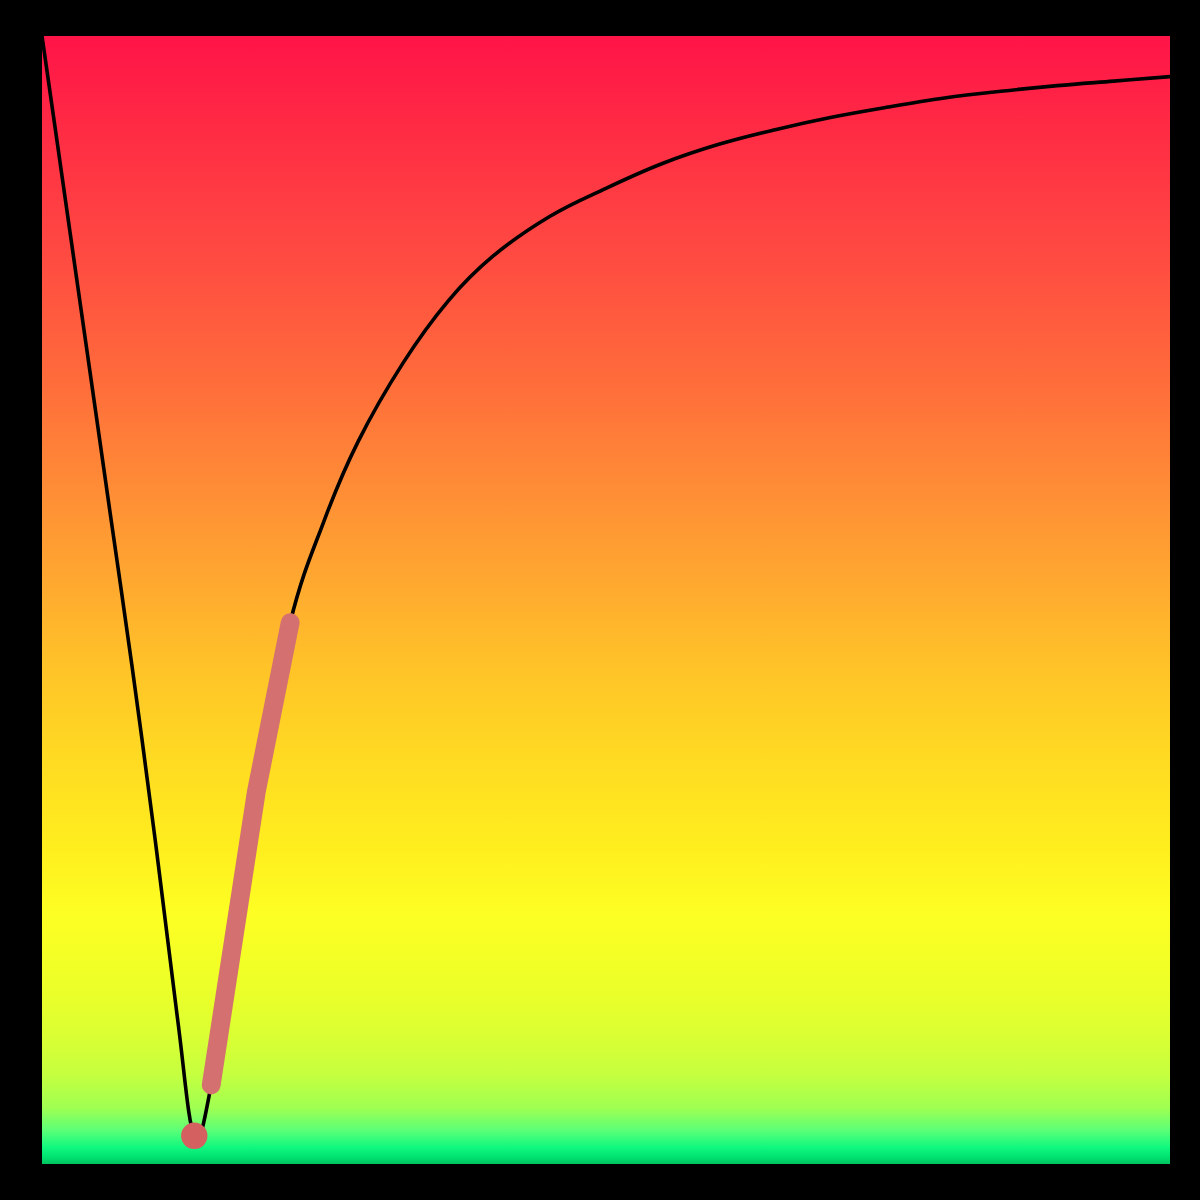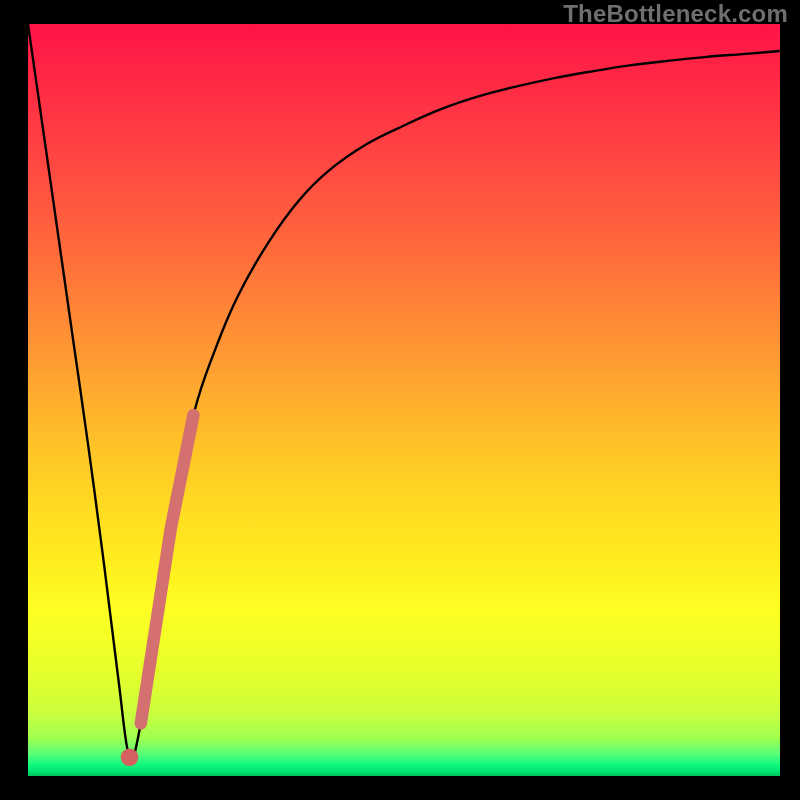--- a/index.html
+++ b/index.html
@@ -72,21 +72,20 @@
     font-weight: 600;
     color: #6f6f6f;
     letter-spacing: 0.2px;
     user-select: none;
   }
 </style>
 </head>
 <body>
 
 <div class="frame">
-  <div class="watermark">TheBottleneck.com</div>
 
   <div class="plot">
     <div class="gradient"></div>
 
     <svg class="curve" viewBox="0 0 752 752" preserveAspectRatio="none">
 
       <path id="curve-path" fill="none" stroke="#000" stroke-width="2.4" stroke-linejoin="round" stroke-linecap="round" d="M 0.00 0.00 C 2.71 18.95, 9.63 67.38, 15.04 105.28 C 20.45 143.18, 24.67 172.66, 30.08 210.56 C 35.49 248.46, 39.71 277.94, 45.12 315.84 C 50.53 353.74, 54.75 381.87, 60.16 421.12 C 65.57 460.37, 69.79 491.96, 75.20 533.92 C 80.61 575.88, 85.50 618.37, 90.24 654.24 C 94.98 690.11, 97.46 725.08, 101.52 733.20 C 105.58 741.32, 108.06 723.05, 112.80 699.36 C 117.54 675.67, 122.43 636.79, 127.84 601.60 C 133.25 566.41, 136.11 541.74, 142.88 503.84 C 149.65 465.94, 157.32 423.53, 165.44 391.04 C 173.56 358.55, 179.88 345.02, 188.00 323.36 C 196.12 301.70, 201.08 289.67, 210.56 270.72 C 220.04 251.77, 229.81 235.00, 240.64 218.08 C 251.47 201.16, 259.89 189.58, 270.72 176.72 C 281.55 163.86, 288.62 156.79, 300.80 146.64 C 312.98 136.49, 324.86 128.44, 338.40 120.32 C 351.94 112.20, 362.46 107.88, 376.00 101.52 C 389.54 95.16, 400.06 90.26, 413.60 84.98 C 427.14 79.70, 437.66 76.25, 451.20 72.19 C 464.74 68.13, 475.26 65.66, 488.80 62.42 C 502.34 59.17, 512.86 56.85, 526.40 54.14 C 539.94 51.44, 550.46 49.68, 564.00 47.38 C 577.54 45.07, 588.06 43.26, 601.60 41.36 C 615.14 39.46, 625.66 38.34, 639.20 36.85 C 652.74 35.36, 663.26 34.31, 676.80 33.09 C 690.34 31.87, 700.86 31.16, 714.40 30.08 C 727.94 29.00, 745.23 27.61, 752.00 27.07"></path>
 
       <path id="highlight-path" fill="none" stroke="#d47070" stroke-width="12.5" stroke-linecap="round" d="M 112.80 699.36 L 127.84 601.60 L 142.88 503.84 L 165.44 391.04"></path>
 

